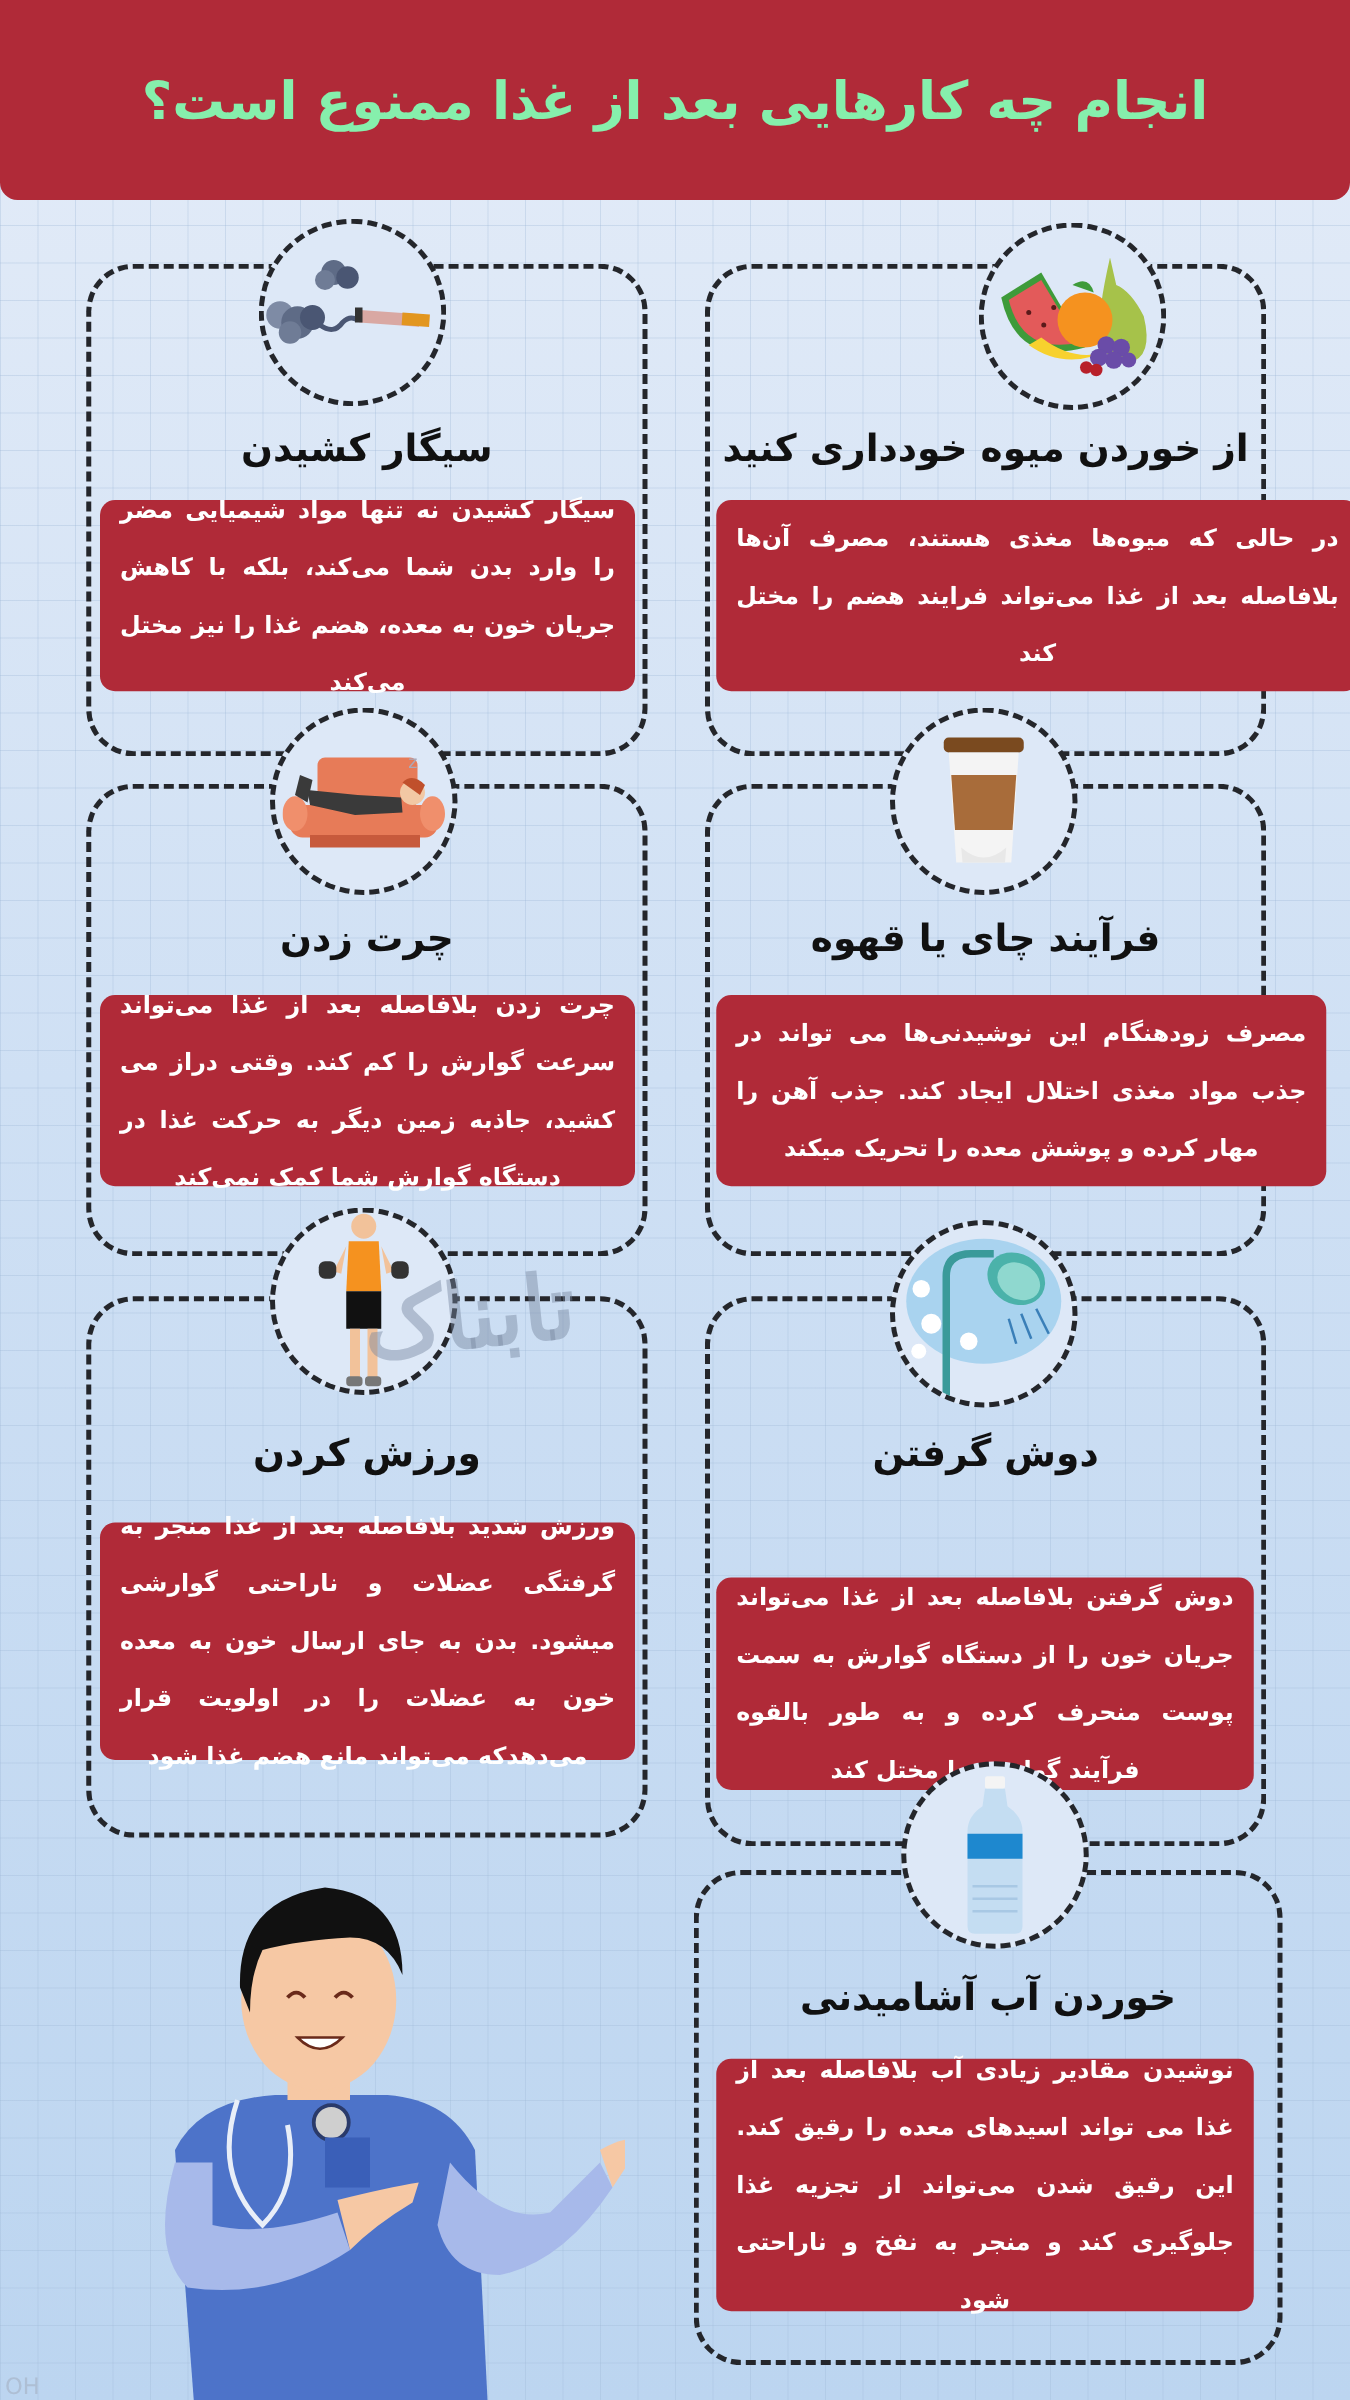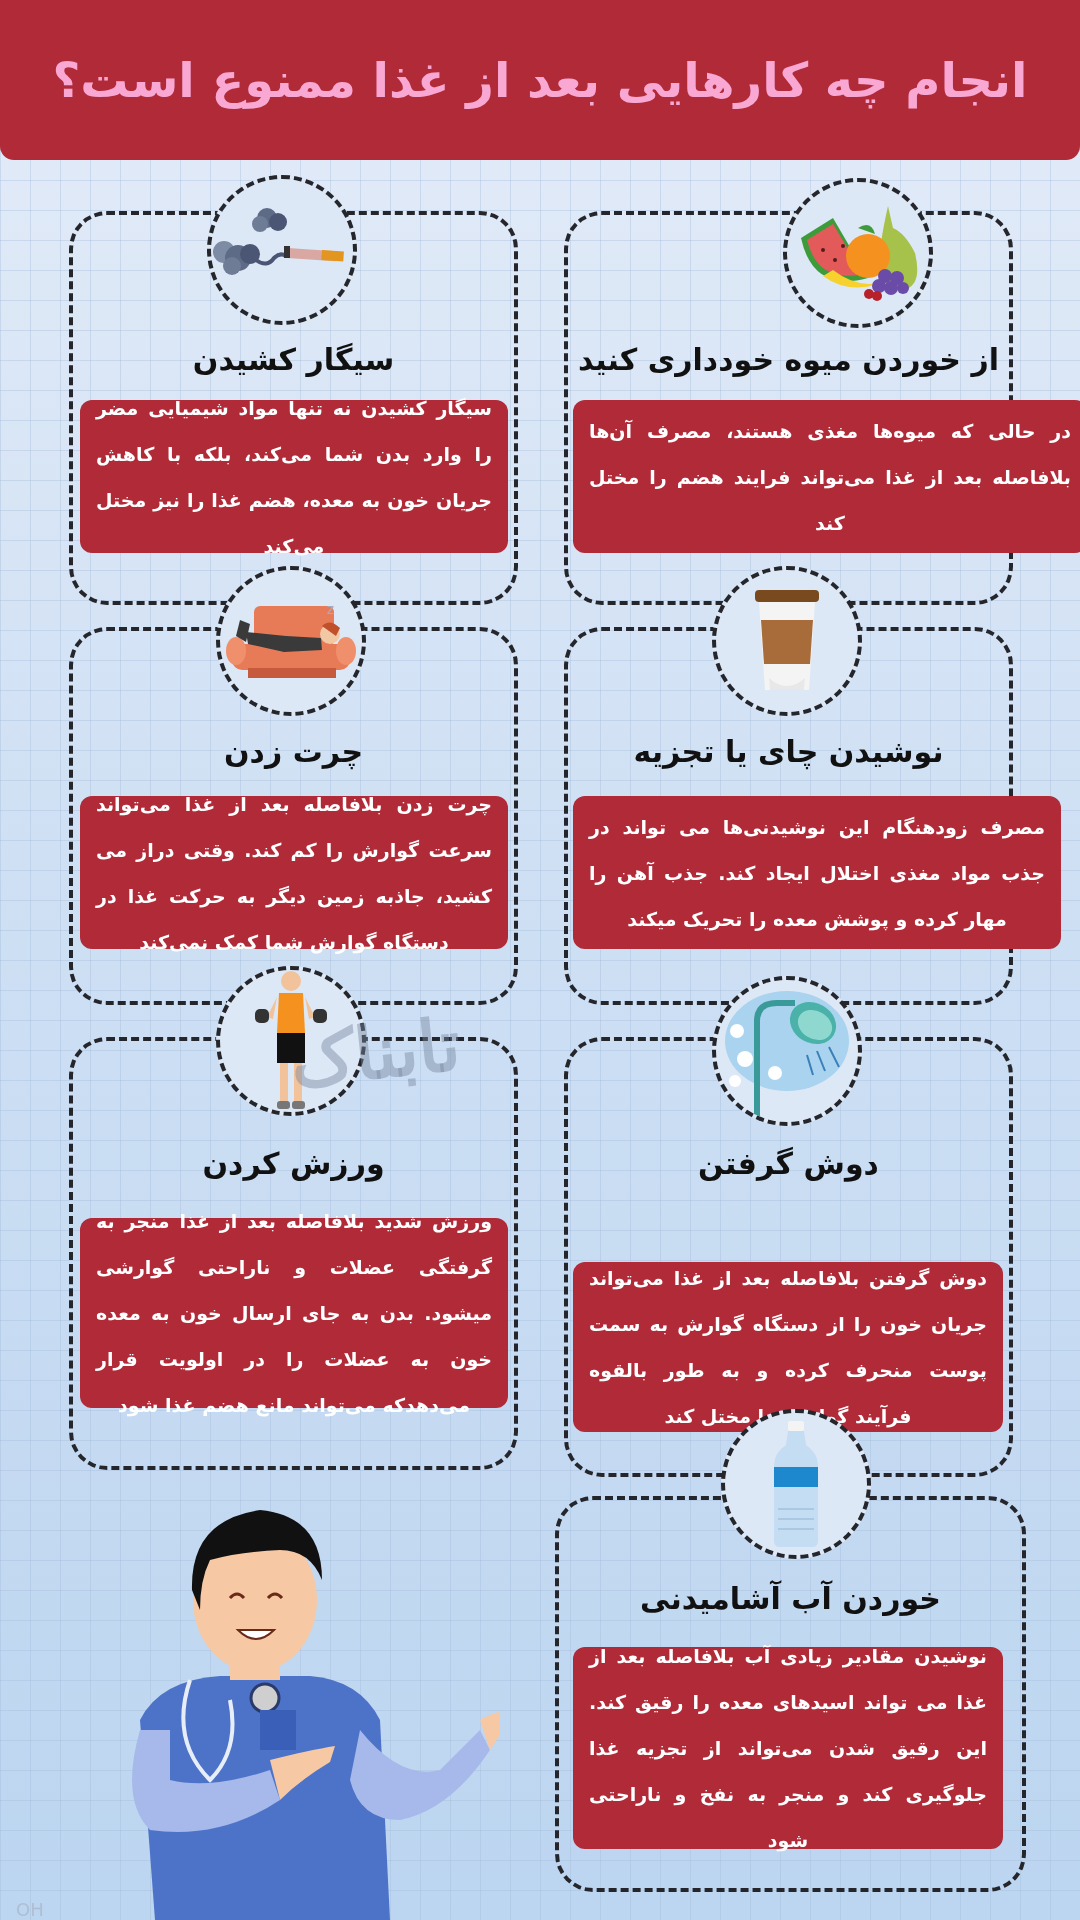--- a/index.html
+++ b/index.html
@@ -14,21 +14,21 @@
       linear-gradient(180deg, #e4ecf8 0%, #cfe0f4 45%, #bcd5f0 100%);
     background-size: 30px 30px, 30px 30px, 100% 100%;
   }
   .header {
     position: absolute; left: 0; top: 0; width: 1080px; height: 160px;
     background: #b02a38;
     border-radius: 0 0 14px 14px;
     display: flex; align-items: center; justify-content: center;
   }
   .header h1 {
-    color: #f9a8d4; font-weight: bold; font-size: 48px;
+    color: #86efac; font-weight: bold; font-size: 42px;
     font-family: "DejaVu Sans", sans-serif; letter-spacing: 0;
   }
   .card {
     position: absolute;
     border: 4px dashed #24262b;
     border-radius: 38px;
   }
   .circle {
     position: absolute;
     width: 150px; height: 150px;
@@ -61,21 +61,21 @@
   }
   .desc span { display: block; width: 100%; }
   .watermark {
     position: absolute; left: 290px; top: 1010px;
     font-size: 72px; font-weight: bold; color: rgba(120,135,160,0.45);
     font-family: "DejaVu Serif", serif;
     transform: rotate(-6deg);
     pointer-events: none;
   }
   .corner-mark {
-    position: absolute; left: 16px; bottom: 0;
+    position: absolute; left: 4px; bottom: 0;
     font-size: 18px; color: rgba(170,185,205,0.8);
   }
 </style>
 </head>
 <body>
 
 <div class="header">
   <h1>انجام چه کارهایی بعد از غذا ممنوع است؟</h1>
 </div>
 
@@ -128,21 +128,21 @@
 
 <div class="card" style="left:564px; top:627px; width:449px; height:378px;"></div>
 <div class="circle" style="left:712px; top:566px;">
   <svg width="80" height="110" viewBox="0 0 80 110">
     <rect x="8" y="4" width="64" height="12" rx="4" fill="#7a4a1f"></rect>
     <path d="M12 16 L68 16 L62 104 L18 104 Z" fill="#f4f4f4"></path>
     <path d="M14 34 L66 34 L63 78 L17 78 Z" fill="#a86c3a"></path>
     <path d="M22 92 Q40 108 58 92 L57 104 L23 104 Z" fill="#e8e8e8"></path>
   </svg>
 </div>
-<div class="title" style="left:564px; top:734px; width:449px;">نوشیدن چای یا تجزیه</div>
+<div class="title" style="left:564px; top:734px; width:449px;">فرآیند چای یا قهوه</div>
 <div class="desc" style="left:573px; top:796px; width:488px; height:153px;">
   <span>مصرف زودهنگام این نوشیدنی‌ها می تواند در جذب مواد مغذی اختلال ایجاد کند. جذب آهن را مهار کرده و پوشش معده را تحریک میکند</span>
 </div>
 
 <div class="card" style="left:69px; top:627px; width:449px; height:378px;"></div>
 <div class="circle" style="left:216px; top:566px;">
   <svg width="130" height="90" viewBox="0 0 130 90">
     <rect x="28" y="10" width="80" height="40" rx="6" fill="#e77b58"></rect>
     <rect x="6" y="48" width="118" height="26" rx="10" fill="#e77b58"></rect>
     <rect x="22" y="72" width="88" height="10" fill="#c75a3c"></rect>

